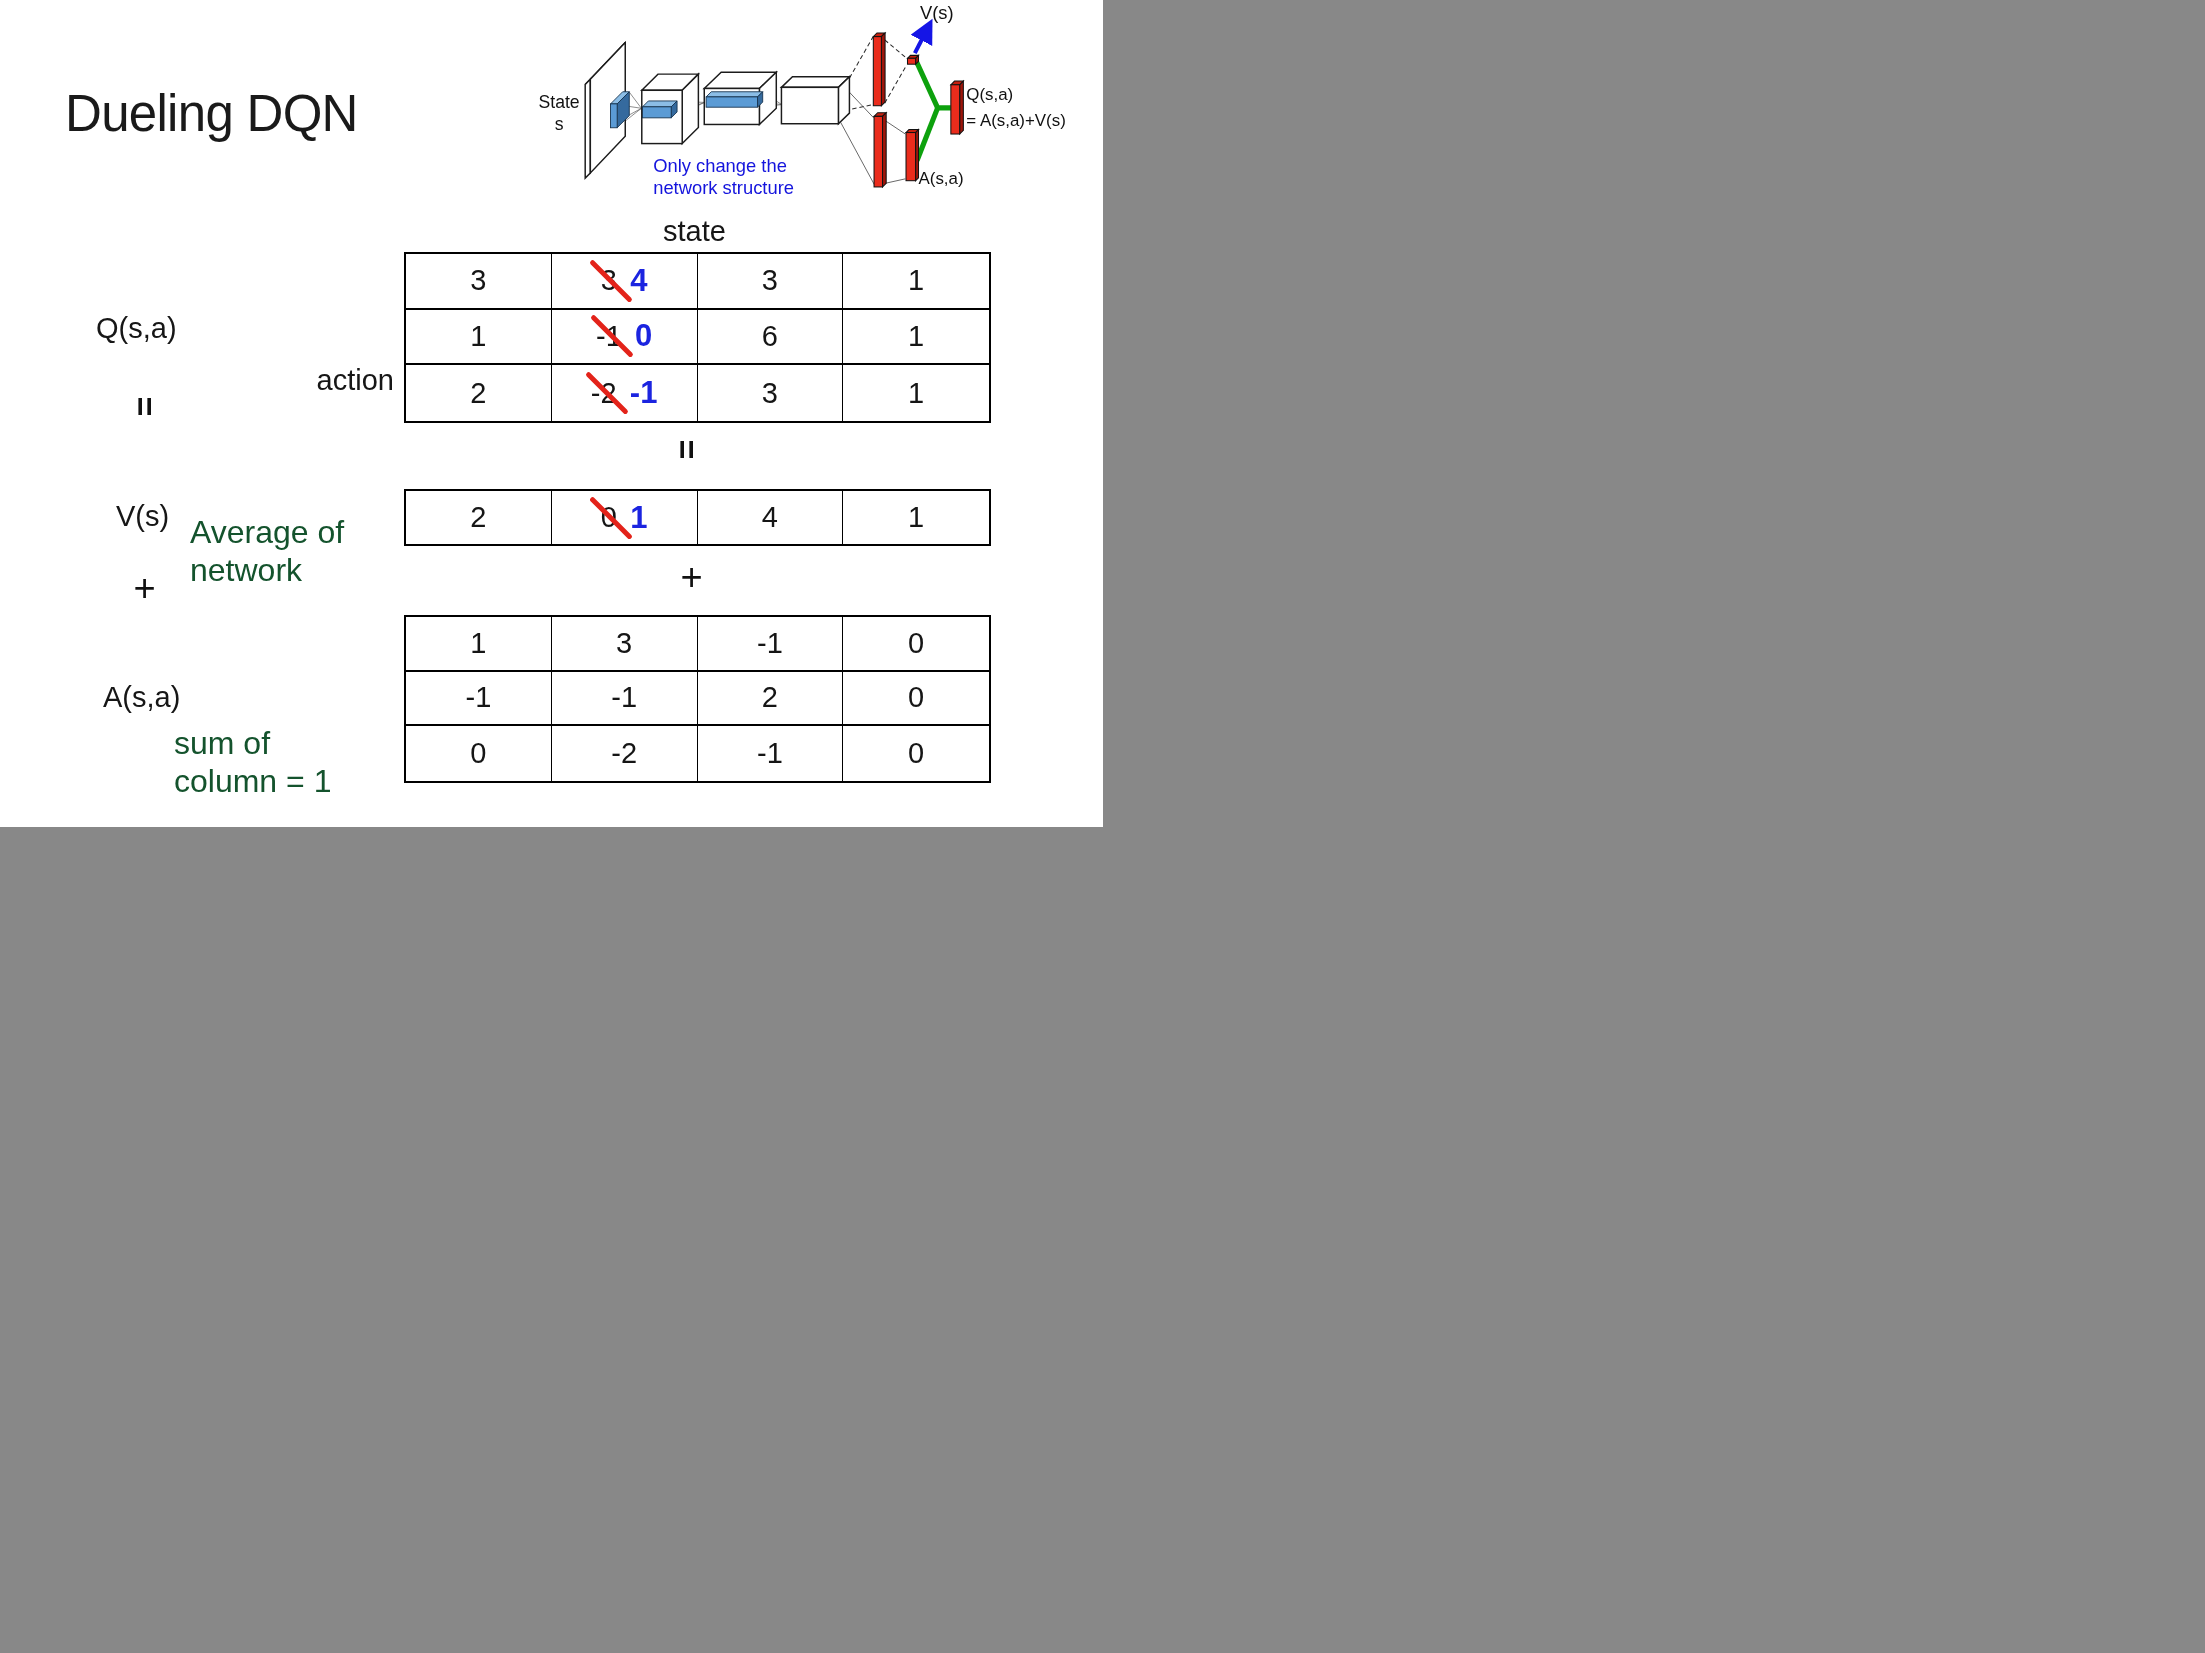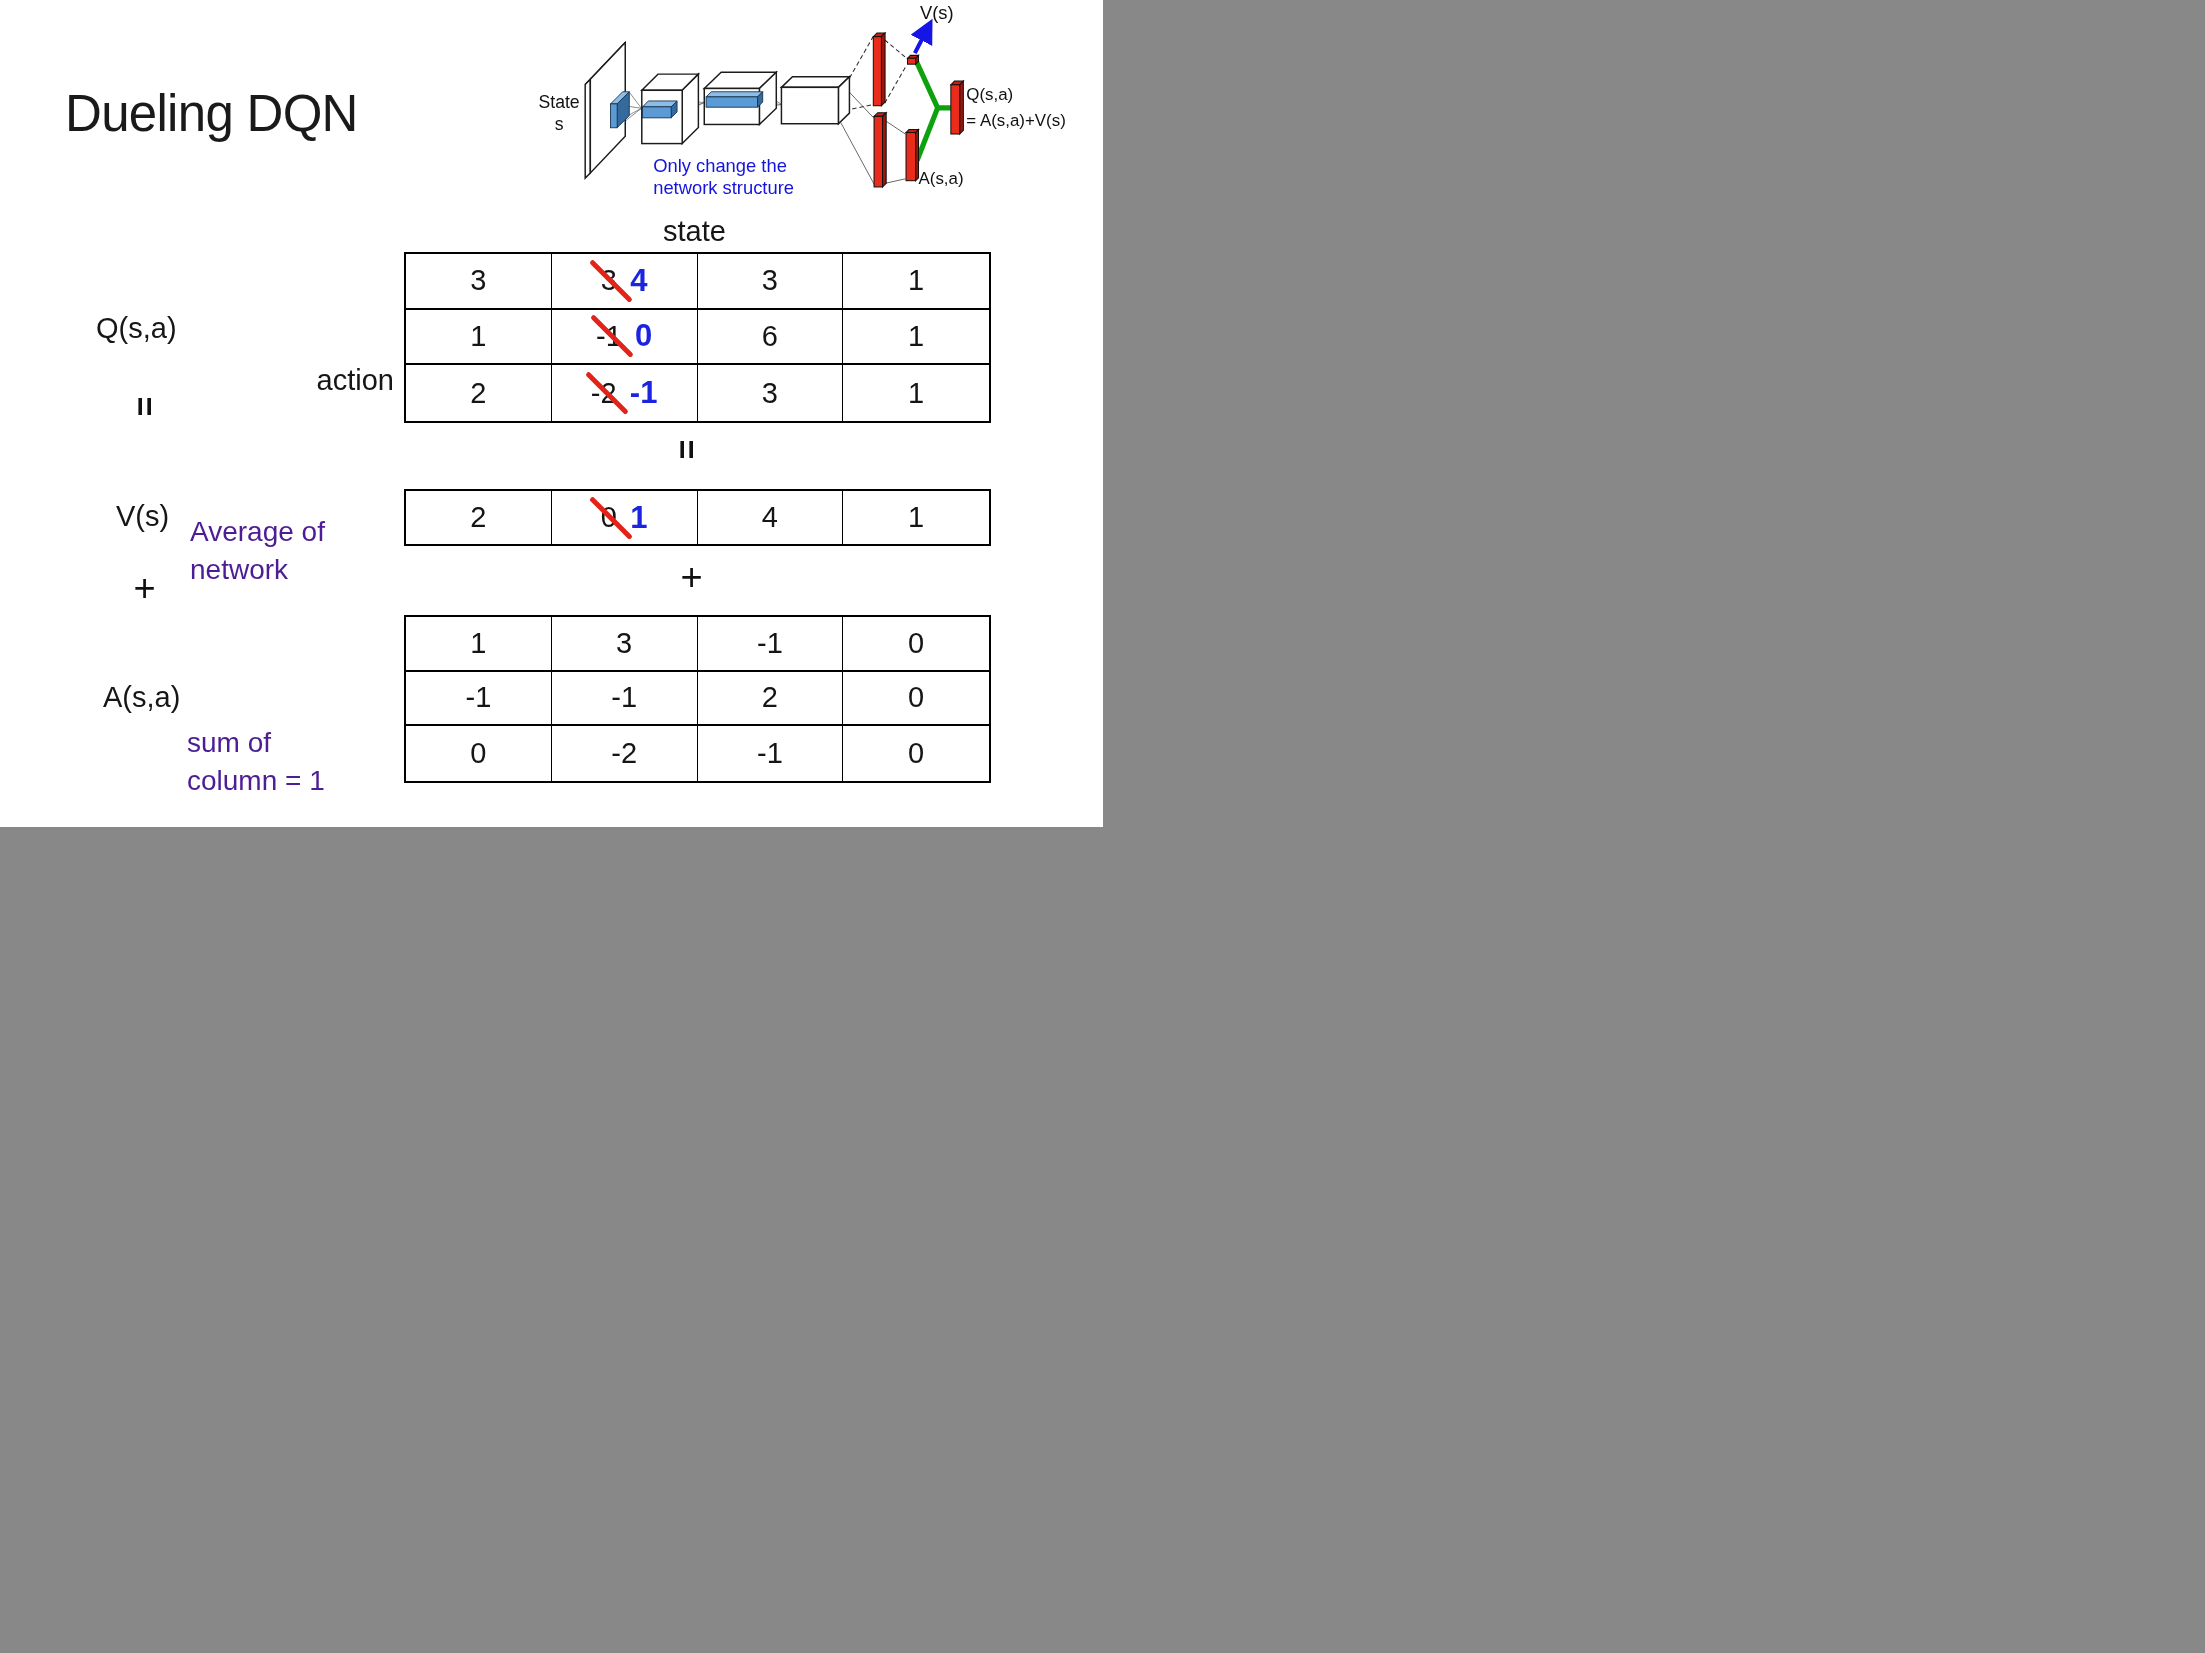--- a/index.html
+++ b/index.html
@@ -5,21 +5,21 @@
   html,body{margin:0;padding:0;background:#888;}
   .slide{position:relative;width:1103px;height:827px;background:#ffffff;overflow:hidden;
          font-family:"Liberation Sans",sans-serif;}
   .abs{position:absolute;}
 
   
   .title{left:65px;top:87px;font-size:51px;line-height:1.06;color:#1a1a1a;font-weight:normal;letter-spacing:-0.7px;}
 
   
   .side-label{font-size:29px;color:#161616;white-space:nowrap;}
-  .blue-note{font-size:28px;color:#4c1d95;line-height:38px;white-space:nowrap;}
+  .blue-note{font-size:32px;color:#14532d;line-height:38px;white-space:nowrap;}
 
   
   .op{display:flex;align-items:center;justify-content:center;width:59px;height:59px;
       font-size:38px;color:#111;}
   .rot90{display:inline-block;transform:rotate(90deg);font-size:34px;font-weight:bold;}
 
   
   .matrix{position:absolute;display:grid;grid-template-columns:repeat(4,1fr);grid-auto-rows:1fr;
           border:2.2px solid #000;background:#fff;box-sizing:border-box;}
   .matrix .cell{border-right:1.8px solid #000;border-bottom:2.9px solid #000;
@@ -246,21 +246,21 @@
     </div>
 
   <div class="abs op" style="left:115px;top:559px;">
     <span>+</span>
   </div>
   <div class="abs op" style="left:662px;top:548px;">
     <span>+</span>
   </div>
 
   <div class="abs side-label" style="left:103px;top:681px;">A(s,a)</div>
-  <div class="abs blue-note" style="left:187px;top:724px;">
+  <div class="abs blue-note" style="left:174px;top:724px;">
     <div>sum of</div>
     <div>column = 1</div>
   </div>
   <div id="a-grid" class="matrix" style="left:404px;top:615px;width:587px;height:168px;">
       <div class="cell">
         <span class="num">1</span>
       </div>
       <div class="cell">
         <span class="num">3</span>
       </div>

